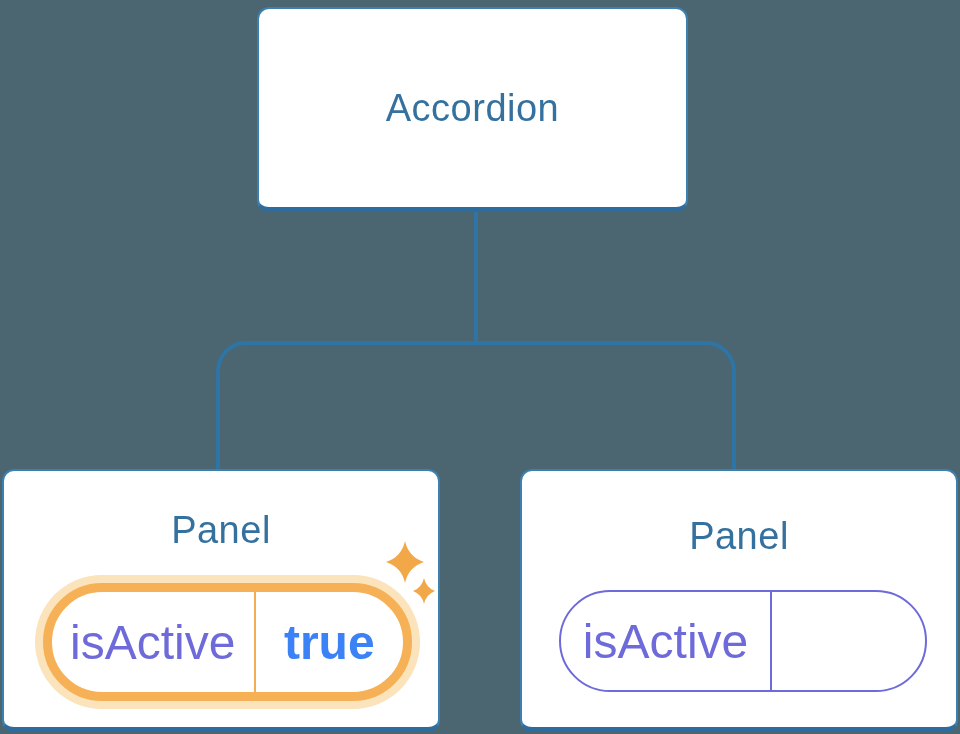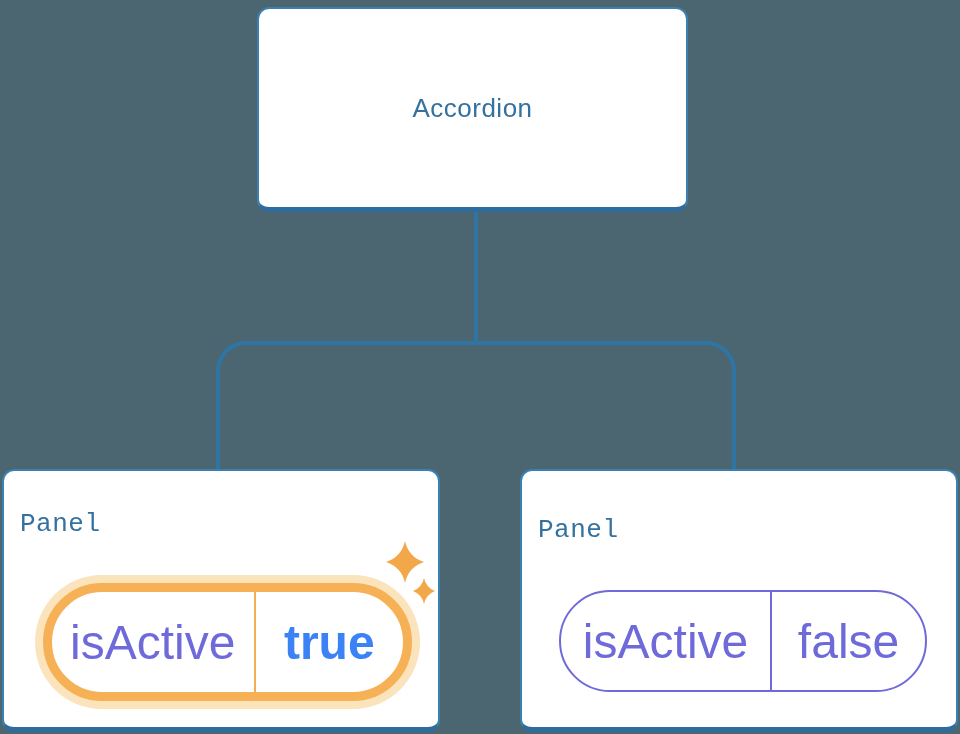--- a/index.html
+++ b/index.html
@@ -25,29 +25,28 @@
   }
   .root-box{
     left:257px;top:7px;width:431px;height:205px;
     display:flex;align-items:center;justify-content:center;
   }
   .panel-left{left:2px;top:469px;width:438px;height:263px;}
   .panel-right{left:520px;top:469px;width:438px;height:263px;}
 
   .node-title{
     color:#35719F;
-    font-size:26px;
+    font-size:38px;
     font-weight:500;
     letter-spacing:0.5px;
   }
   .panel-title{
     position:absolute;
-    left:16px;width:100%;
-    text-align:left;
-    font-family:Liberation Mono, monospace;
+    left:0;width:100%;
+    text-align:center;
   }
   .panel-left .panel-title{top:38px;}
   .panel-right .panel-title{top:44px;}
 
   
   .connector-stem{
     position:absolute;
     left:474px;top:210px;
     width:4px;height:135px;
     background:#2E74A4;
@@ -126,17 +125,16 @@
       <path fill="#F2A848" d="M19 0 Q22.5 16 38 21 Q22.5 26 19 42 Q15.5 26 0 21 Q15.5 16 19 0 Z"></path>
       <path fill="#F2A848" transform="translate(27,37)" d="M11 0 Q13 9.5 22 13 Q13 16.5 11 26 Q9 16.5 0 13 Q9 9.5 11 0 Z"></path>
     </svg>
   </div>
 
   <div class="node-box panel-right">
     <div class="node-title panel-title">Panel</div>
 
     <div class="state-pill pill-inactive">
       <div class="pill-cell pill-key">isActive</div>
-      <div class="pill-cell pill-val">false</div>
     </div>
   </div>
 
 </div>
 
 </body></html>

